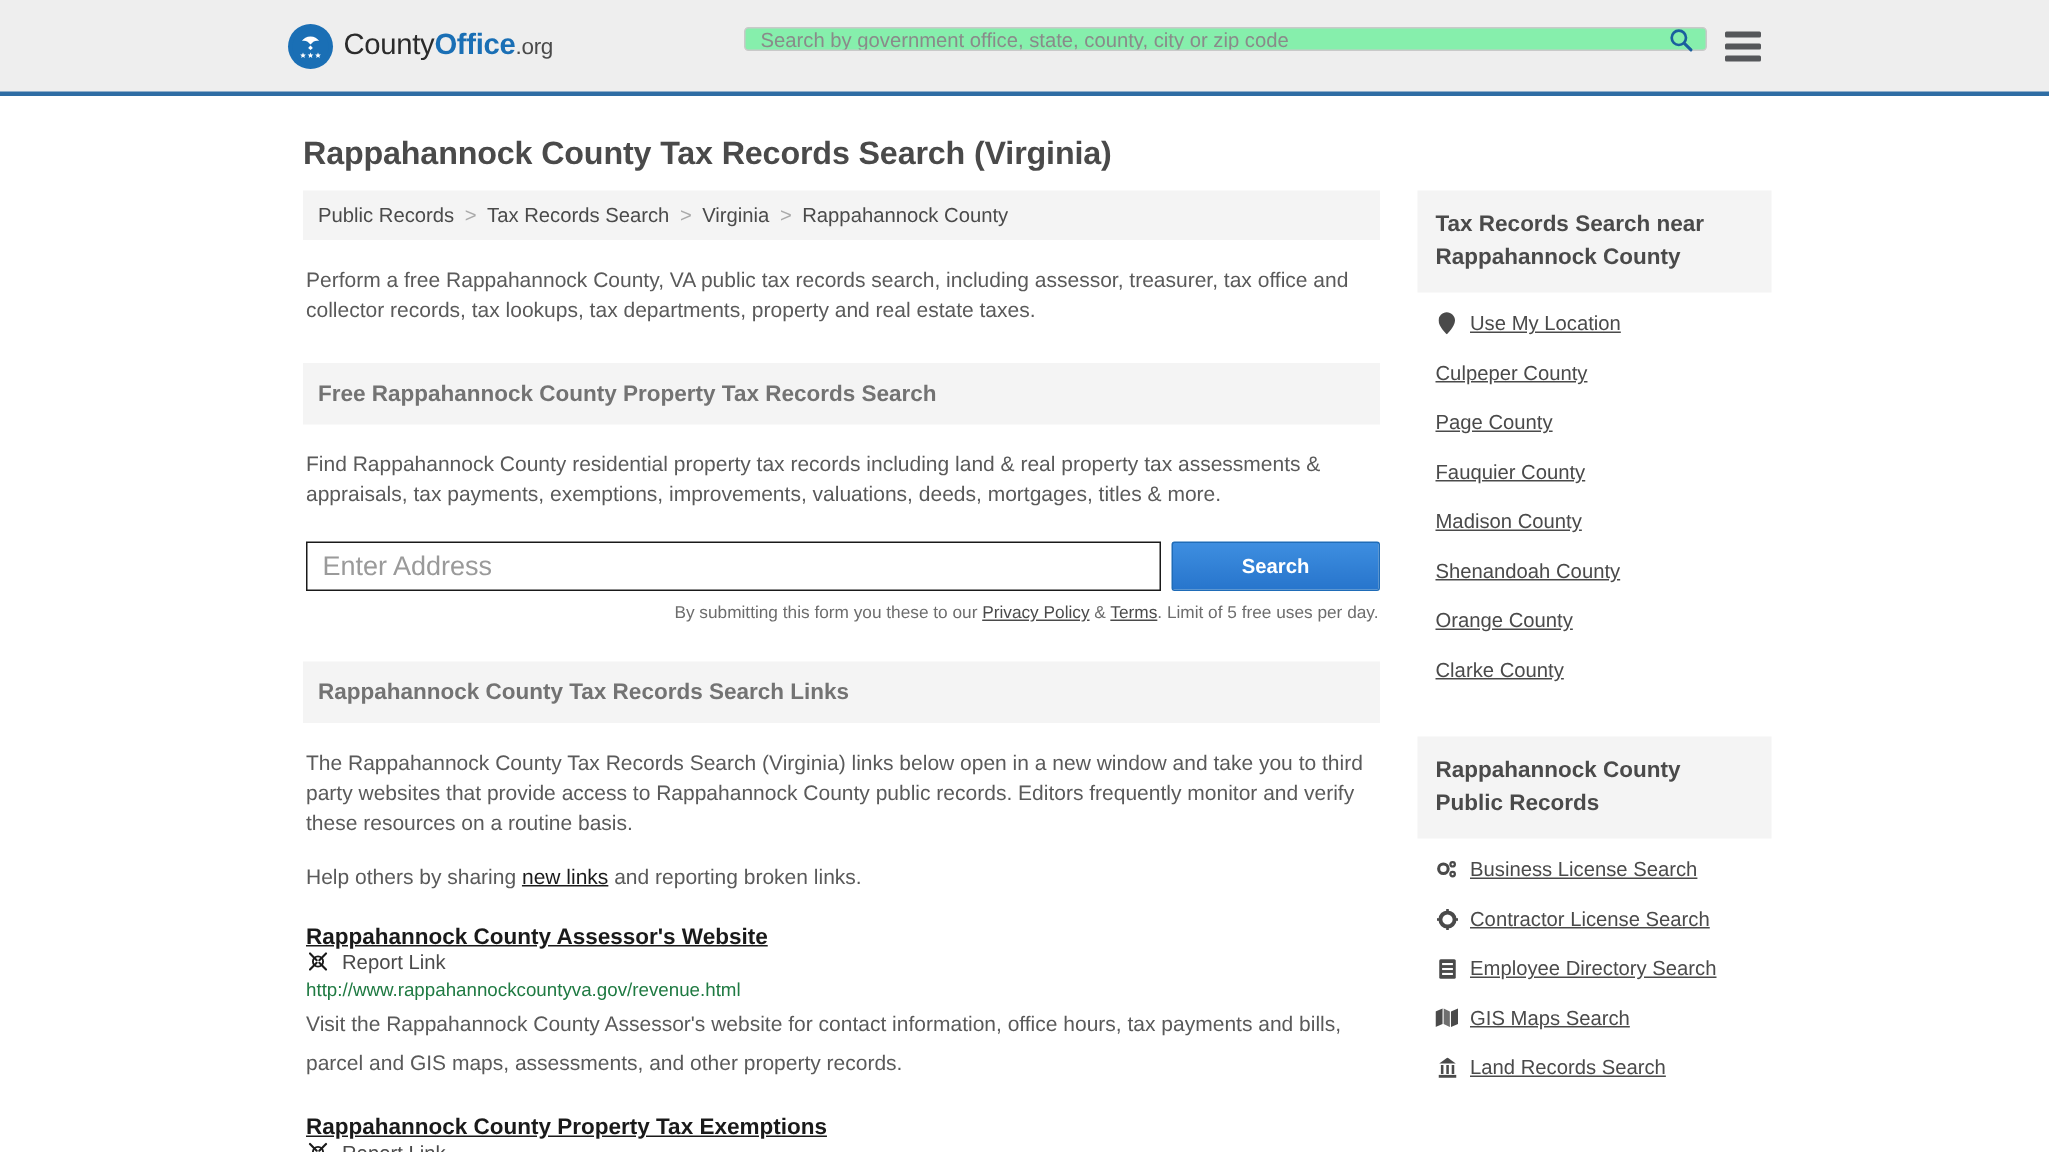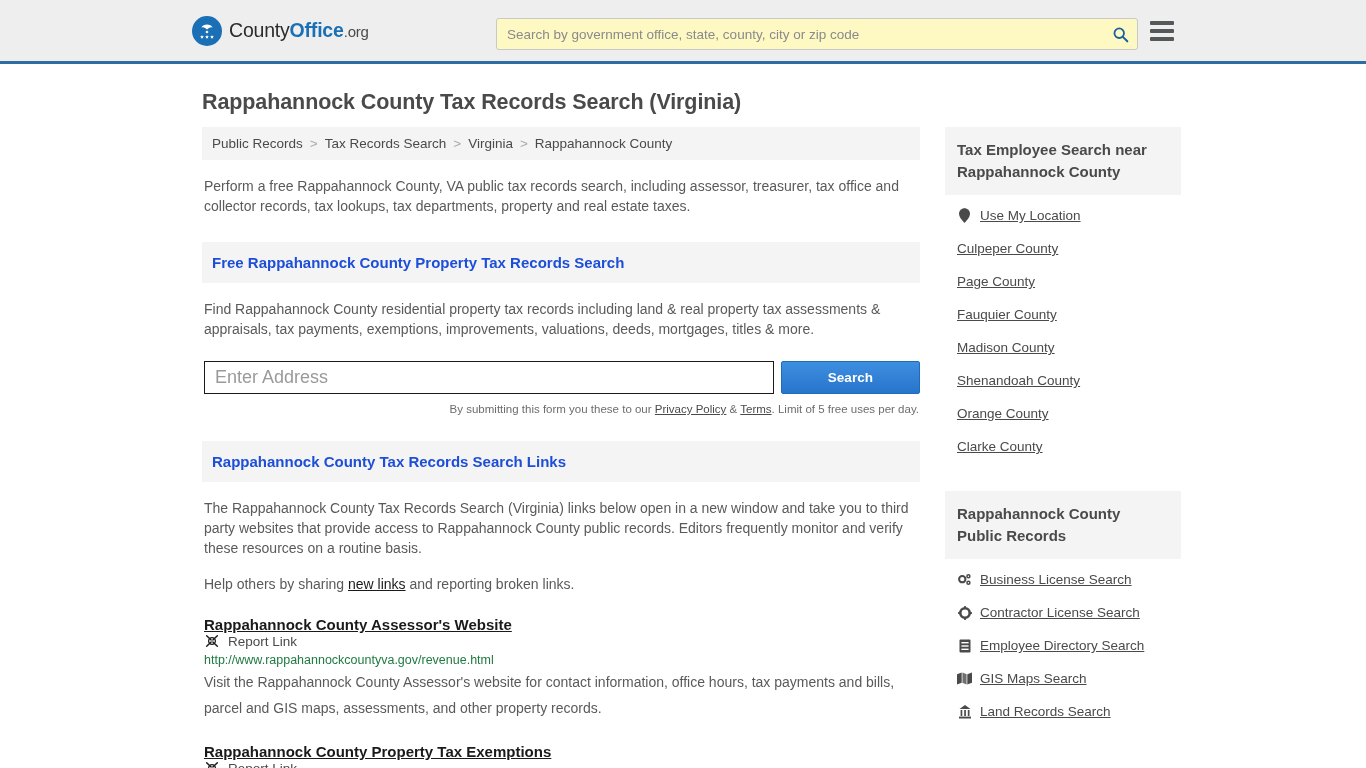--- a/index.html
+++ b/index.html
@@ -45,22 +45,22 @@
   }
   .brand-text .w1 { color: #2b2b2b; font-weight: 400; }
   .brand-text .w2 { color: #1a6fb5; font-weight: 700; }
   .brand-text .w3 { color: #4a4a4a; font-weight: 400; font-size: 15px; }
 
   .header-search {
     position: absolute;
     left: 496px;
     top: 18px;
     width: 642px;
-    height: 32px;
-    background: #fef9c3;
+    height: 16px;
+    background: #86efac;
     border: 1px solid #c9c9c9;
     border-radius: 3px;
     display: flex;
     align-items: center;
   }
   .header-search input {
     flex: 1 1 auto;
     border: 0;
     outline: none;
     background: transparent;
@@ -133,21 +133,21 @@
     font-size: 14px;
     line-height: 20px;
     color: #5a5a5a;
     margin: 16px 0 0 2px;
   }
   .section-head {
     background: #f4f4f4;
     padding: 12px 10px;
     font-size: 15px;
     font-weight: 700;
-    color: #1d4ed8;
+    color: #737373;
     margin-top: 26px;
   }
 
   
   .addr-form {
     display: flex;
     margin: 22px 0 0 2px;
     height: 33px;
   }
   .addr-input {
@@ -359,21 +359,21 @@
         </div>
         <div class="result-url">http://www.rappahannockcountyva.gov/revenue.html</div>
 
       </div>
 
     </div>
 
     <div class="side-col">
 
       <div class="side-box">
-        <div class="side-head">Tax Employee Search near Rappahannock County</div>
+        <div class="side-head">Tax Records Search near Rappahannock County</div>
         <div class="side-list">
 
           <div class="side-item">
             <span class="side-icon">
               <svg width="11" height="15" viewBox="0 0 12 16" aria-hidden="true">
                 <path d="M6 0 C2.7 0 0 2.7 0 6 c0 4.4 6 10 6 10 s6 -5.6 6 -10 C12 2.7 9.3 0 6 0 z" fill="#4a4a4a"></path>
               </svg>
             </span>
             <a>Use My Location</a>
           </div>

